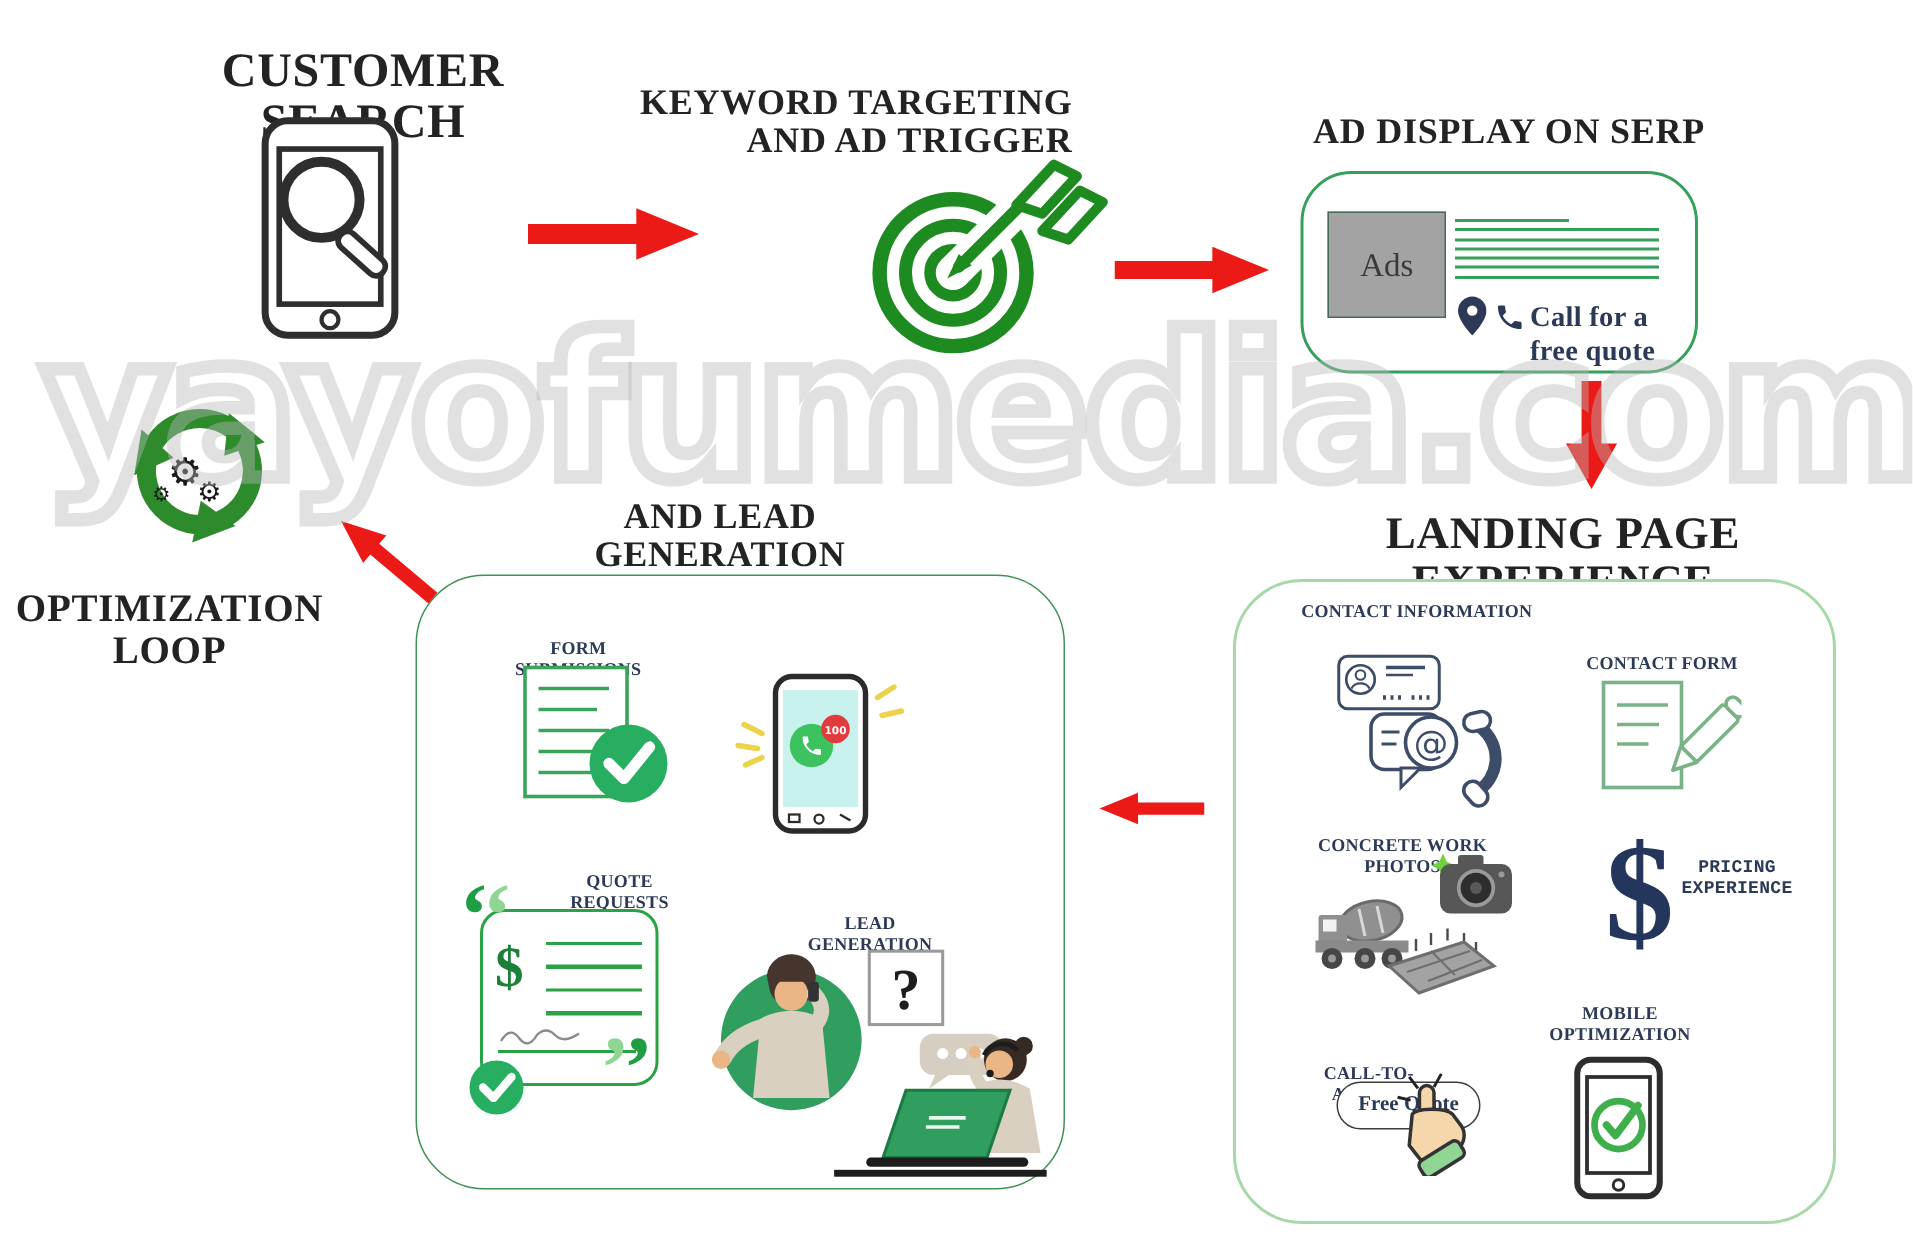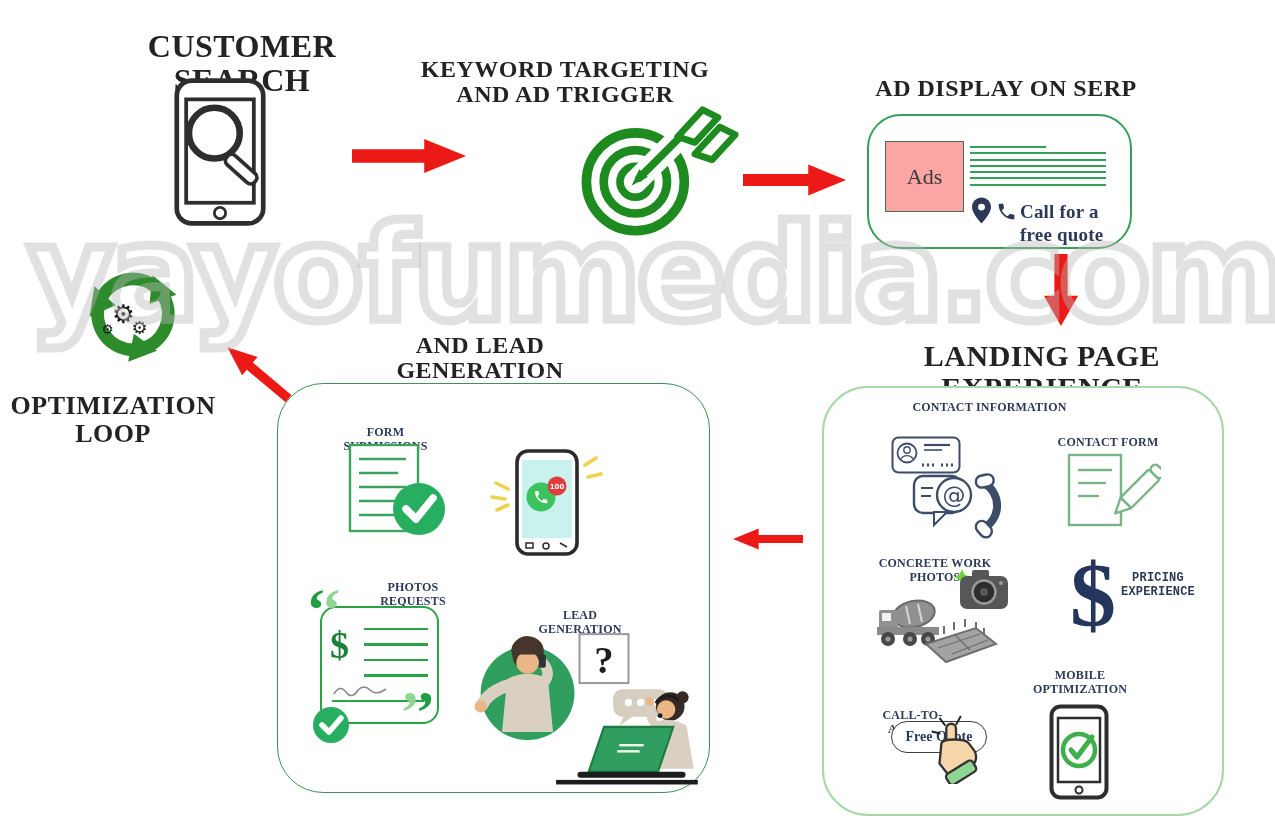--- a/index.html
+++ b/index.html
@@ -33,21 +33,21 @@
     <rect x="14" y="24" width="72" height="110" fill="#fff" stroke="#2e2e2e" stroke-width="4"></rect>
     <circle cx="50" cy="145" r="6" fill="none" stroke="#2e2e2e" stroke-width="3"></circle>
     <circle cx="44" cy="60" r="27" fill="none" stroke="#2e2e2e" stroke-width="7"></circle>
     <rect x="62" y="80" width="40" height="13" rx="6" transform="rotate(42 62 80)" fill="#fff" stroke="#2e2e2e" stroke-width="4"></rect>
   </svg>
 
   <svg class="arrow" style="left:348px;top:137px;" width="122" height="38" viewBox="0 0 120 40">
     <polygon points="0,13 76,13 76,2 120,20 76,38 76,27 0,27" fill="#ec1a17"></polygon>
   </svg>
 
-  <div class="title" style="left:415px;top:57px;width:300px;font-size:24px;">
+  <div class="title" style="left:415px;top:57px;width:300px;font-size:24px;text-align:right;">
     <div>KEYWORD TARGETING</div>
     <div>AND AD TRIGGER</div>
   </div>
 
   <svg class="abs" style="left:572px;top:90px;" width="168" height="150" viewBox="0 0 175 155">
     <circle cx="66" cy="95" r="51" stroke="#1e8b20" stroke-width="10" fill="none"></circle>
     <circle cx="66" cy="95" r="33" stroke="#1e8b20" stroke-width="9" fill="none"></circle>
     <circle cx="66" cy="95" r="16" stroke="#1e8b20" stroke-width="8" fill="none"></circle>
     <line x1="66" y1="95" x2="133" y2="28" stroke="#fff" stroke-width="24"></line>
     <line x1="70" y1="91" x2="131" y2="30" stroke="#1e8b20" stroke-width="8" stroke-linecap="round"></line>
@@ -58,21 +58,21 @@
 
   <svg class="arrow" style="left:743px;top:161px;" width="103" height="38" viewBox="0 0 120 40">
     <polygon points="0,13 76,13 76,2 120,20 76,38 76,27 0,27" fill="#ec1a17"></polygon>
   </svg>
 
   <div class="title" style="left:840px;top:76px;width:332px;font-size:24px;">AD DISPLAY ON SERP</div>
 
   <div class="panel" style="left:867px;top:114px;width:261px;height:131px;border:2px solid #35a05a;border-radius:34px;"></div>
 
   <div class="abs" style="left:885px;top:141px;width:77px;height:69px;border:1.5px solid #4a6b58;
-       display:flex;align-items:center;justify-content:center;background:#fca5a5;">
+       display:flex;align-items:center;justify-content:center;background:#a3a3a3;">
     <span style="font-size:22px;color:#3a3a3a;font-family:'Liberation Serif',serif;">Ads</span>
   </div>
 
   <div class="abs" style="left:970px;top:146px;width:138px;">
     <div class="serp-line" style="width:76px;"></div>
     <div class="serp-line" style="width:136px;"></div>
     <div class="serp-line" style="width:136px;"></div>
     <div class="serp-line" style="width:136px;"></div>
     <div class="serp-line" style="width:136px;"></div>
     <div class="serp-line" style="width:136px;"></div>
@@ -89,21 +89,21 @@
   <div class="lbl" style="left:1020px;top:201px;width:100px;font-size:19px;text-align:left;">Call for a free quote</div>
 
   <svg class="arrow" style="left:1040px;top:254px;" width="42" height="72" viewBox="0 0 40 76">
     <polygon points="13,0 13,44 2,44 20,76 38,44 27,44 27,0" fill="#ec1a17"></polygon>
   </svg>
 
   <div class="title" style="left:827px;top:340px;width:430px;font-size:30px;">LANDING PAGE EXPERIENCE</div>
 
   <div class="panel" style="left:822px;top:386px;width:398px;height:426px;border:2px solid #a6d8a8;border-radius:46px;"></div>
 
-  <div class="lbl" style="left:862px;top:400px;width:165px;margin-left:45px;">CONTACT INFORMATION</div>
+  <div class="lbl" style="left:862px;top:400px;width:165px;">CONTACT INFORMATION</div>
   <svg class="abs" style="left:891px;top:436px;" width="70" height="38" viewBox="0 0 70 38">
     <rect x="1.5" y="1.5" width="67" height="35" rx="6" fill="#fff" stroke="#3d4d68" stroke-width="2"></rect>
     <circle cx="16" cy="17" r="9.5" fill="none" stroke="#3d4d68" stroke-width="1.8"></circle>
     <circle cx="16" cy="14" r="3.2" fill="none" stroke="#3d4d68" stroke-width="1.4"></circle>
     <path d="M10,23 a6.5,5.5 0 0 1 12,0" fill="none" stroke="#3d4d68" stroke-width="1.4"></path>
     <line x1="33" y1="9" x2="59" y2="9" stroke="#3d4d68" stroke-width="2.2"></line>
     <line x1="33" y1="14" x2="51" y2="14" stroke="#3d4d68" stroke-width="1.6"></line>
     <line x1="31" y1="29" x2="45" y2="29" stroke="#3d4d68" stroke-width="3" stroke-dasharray="2,3"></line>
     <line x1="50" y1="29" x2="64" y2="29" stroke="#3d4d68" stroke-width="3" stroke-dasharray="2,3"></line>
   </svg>
@@ -240,21 +240,21 @@
     <g transform="translate(45,46) scale(0.68)">
       <path d="M6.62 10.79c1.44 2.83 3.76 5.14 6.59 6.59l2.2-2.21c.27-.27.67-.36 1.02-.24 1.12.37 2.33.57 3.57.57.55 0 1 .45 1 1V20c0 .55-.45 1-1 1-9.39 0-17-7.61-17-17 0-.55.45-1 1-1h3.5c.55 0 1 .45 1 1 0 1.25.2 2.45.57 3.57.11.35.03.74-.25 1.02l-2.2 2.2z" fill="#fff"></path>
     </g>
     <circle cx="69" cy="43" r="9.5" fill="#e23b3b"></circle>
     <text x="69" y="46" font-size="7" font-weight="bold" fill="#fff" text-anchor="middle" font-family="DejaVu Sans, sans-serif">100</text>
     <rect x="38" y="100" width="7" height="5" fill="none" stroke="#2b2b2b" stroke-width="1.5"></rect>
     <circle cx="58" cy="103" r="3" fill="none" stroke="#2b2b2b" stroke-width="1.5"></circle>
     <line x1="72" y1="100" x2="79" y2="104" stroke="#2b2b2b" stroke-width="1.5"></line>
   </svg>
 
-  <div class="lbl" style="left:358px;top:580px;width:110px;">PHOTOS REQUESTS</div>
+  <div class="lbl" style="left:358px;top:580px;width:110px;">QUOTE REQUESTS</div>
   <div class="abs" style="left:320px;top:606px;width:115px;height:114px;border:2.4px solid #2aa347;border-radius:16px;background:#fff;">
     <div class="abs" style="left:8px;top:18px;font-family:'Liberation Serif',serif;font-weight:bold;
          font-size:38px;line-height:1;color:#1d8038;">$</div>
     <div class="abs" style="left:42px;top:20px;width:64px;">
       <div style="height:2.4px;background:#2aa347;margin-bottom:13px;"></div>
       <div style="height:2.4px;background:#2aa347;margin-bottom:13px;"></div>
       <div style="height:2.4px;background:#2aa347;margin-bottom:13px;"></div>
       <div style="height:2.4px;background:#2aa347;"></div>
     </div>
     <svg class="abs" style="left:10px;top:74px;" width="56" height="16" viewBox="0 0 56 16">

